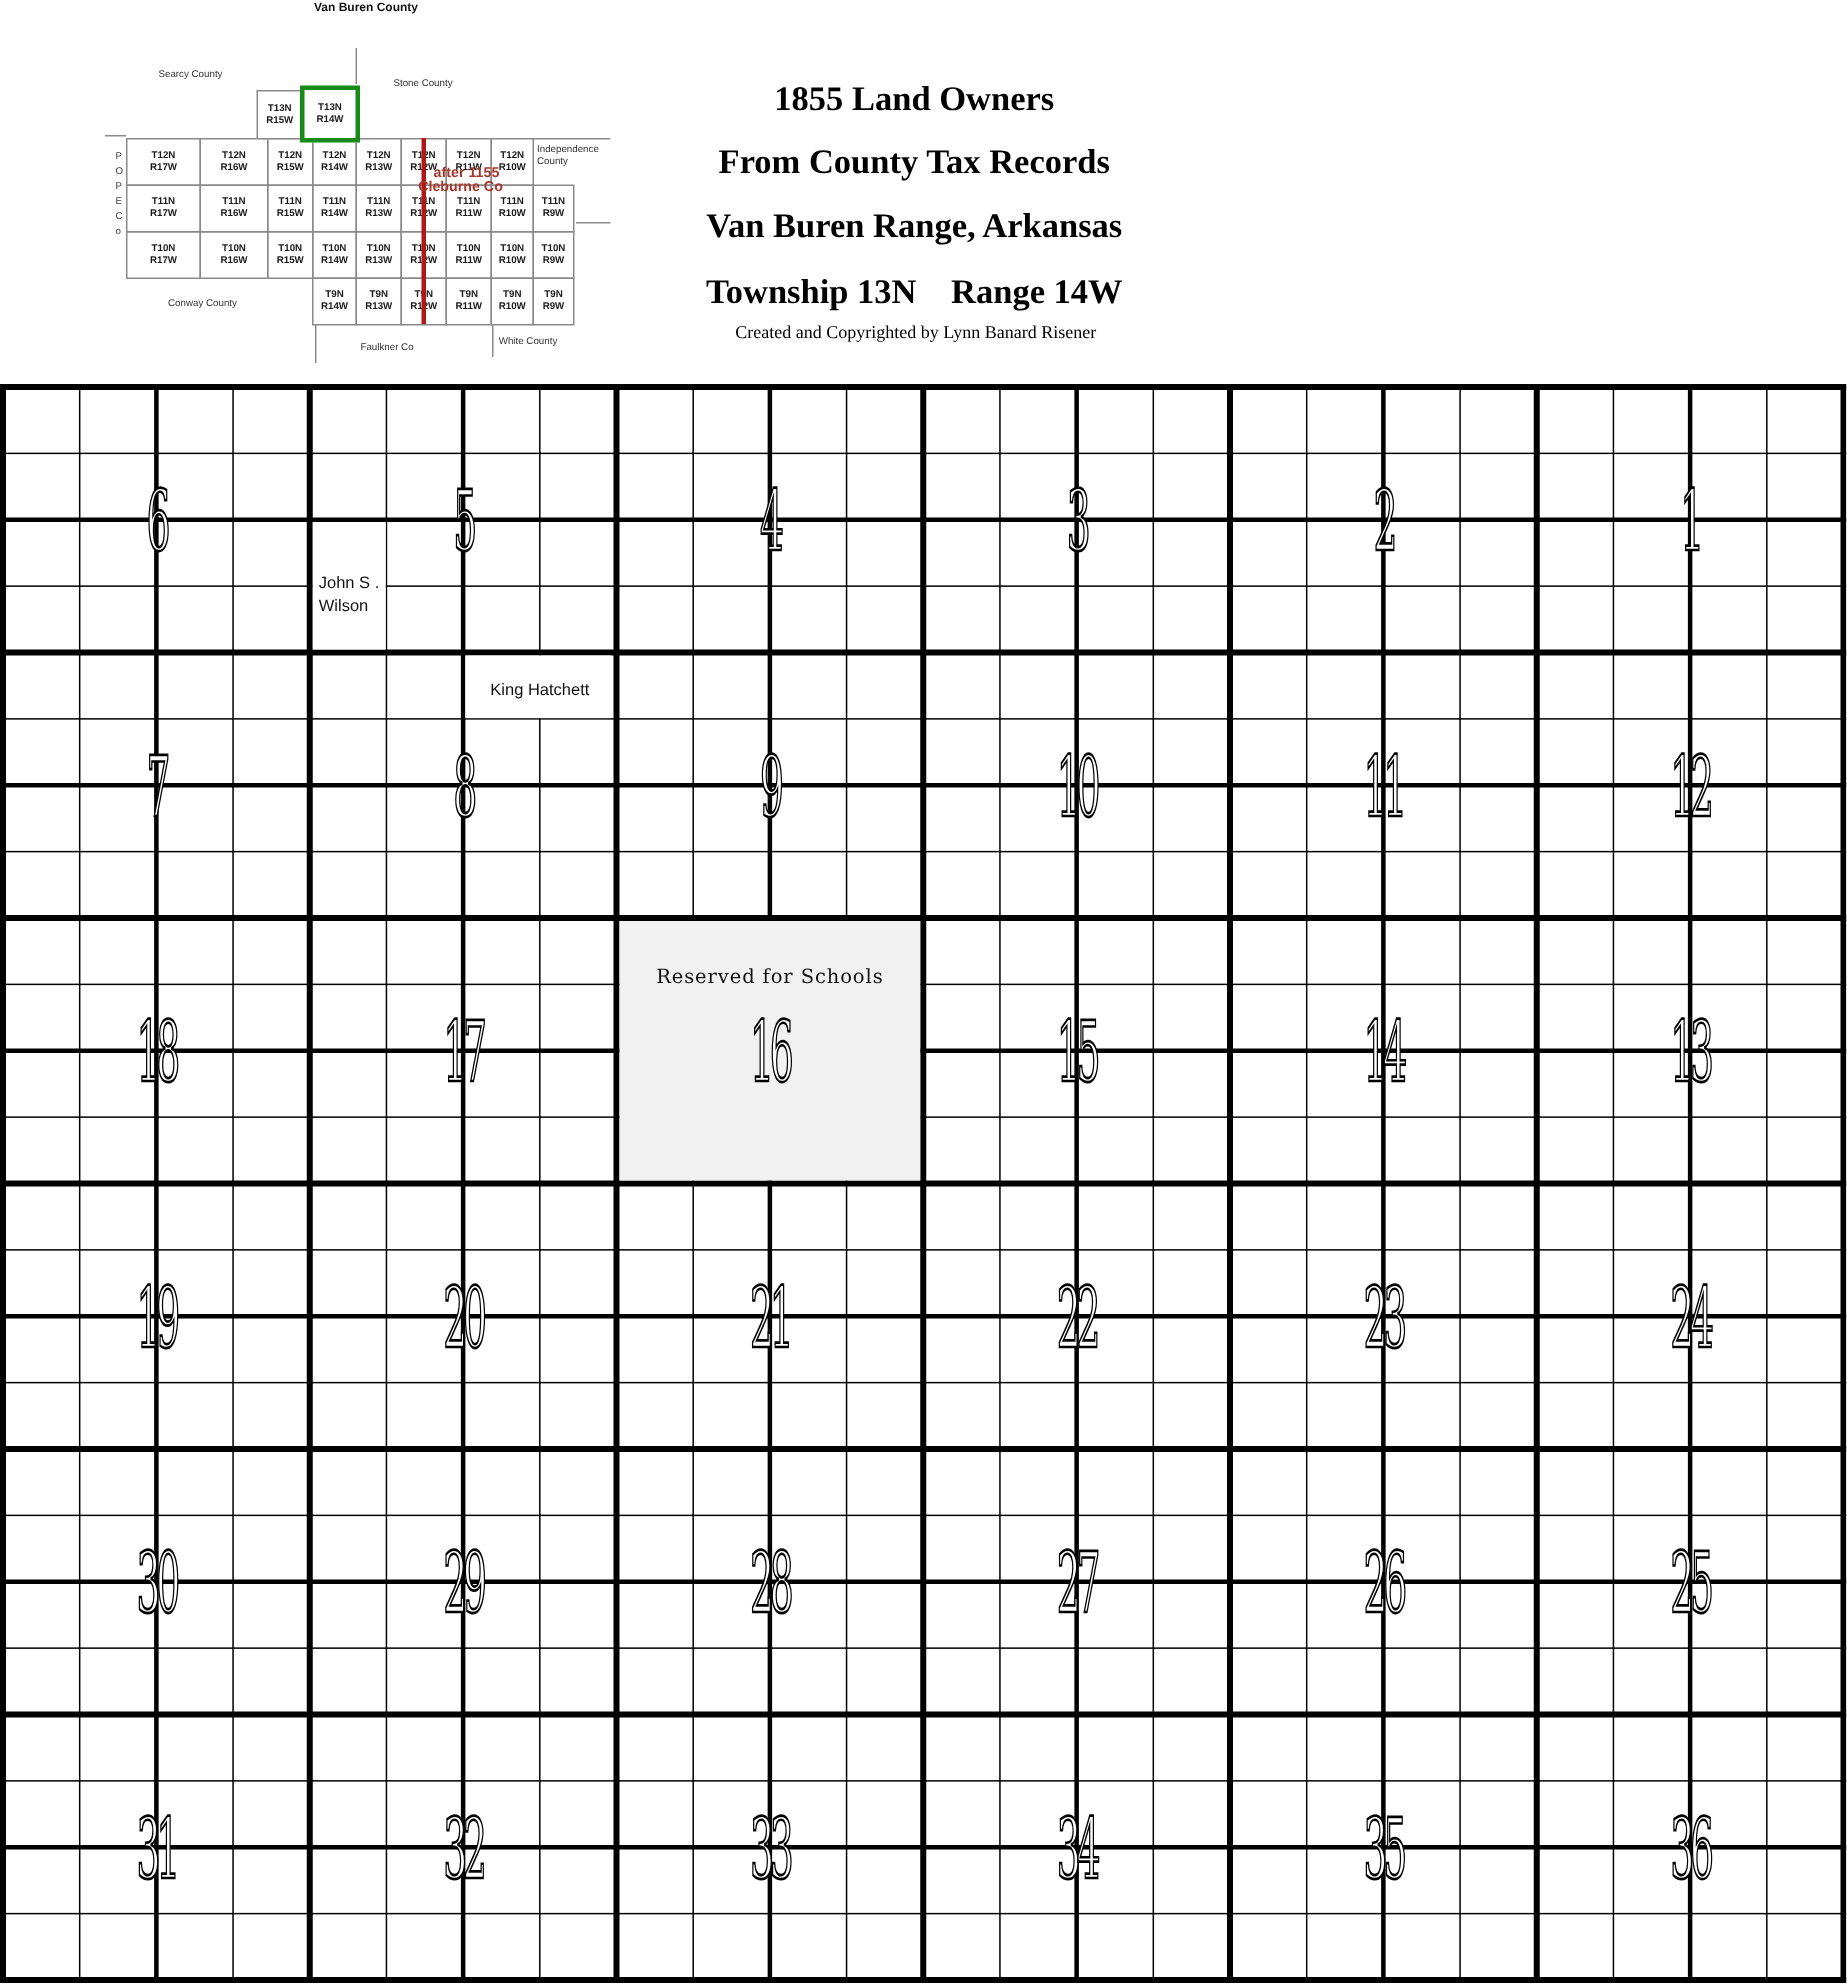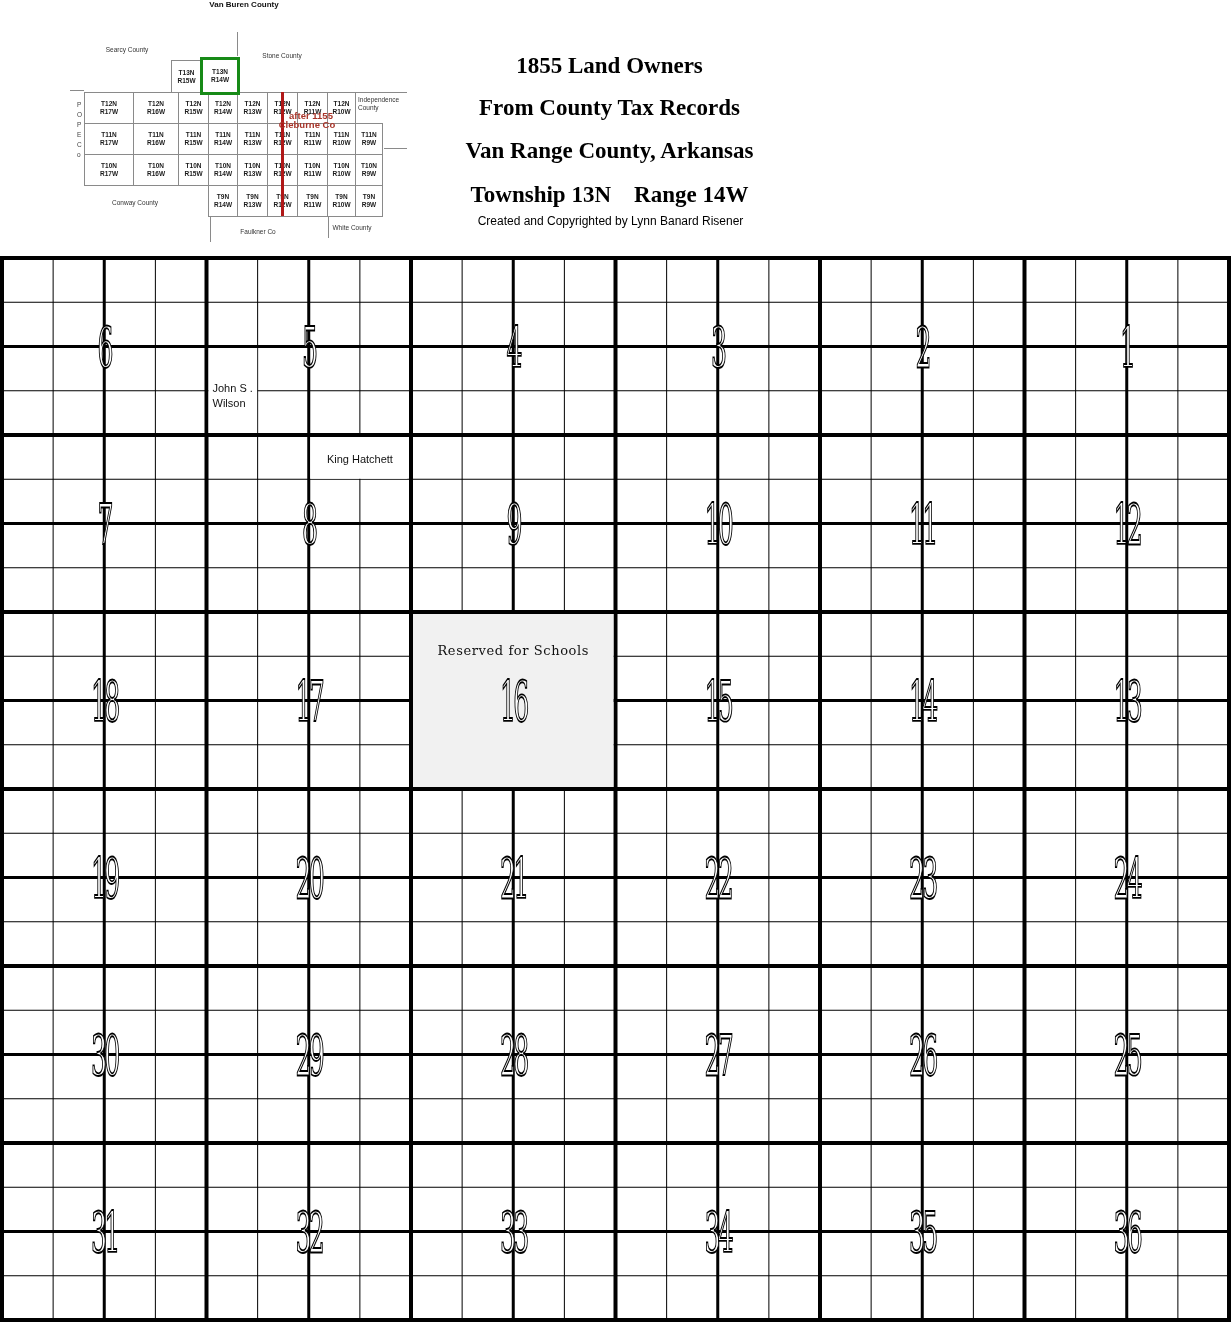--- a/index.html
+++ b/index.html
@@ -5,21 +5,21 @@
   html,body{margin:0;padding:0;background:#fff;}
   body{width:1231px;height:1325px;position:relative;overflow:hidden;
        font-family:"Liberation Sans",sans-serif;}
   .page{position:absolute;inset:0;}
 
   
   .hline{position:absolute;left:0;width:1219px;text-align:center;color:#000;
          font-family:"Liberation Serif",serif;font-weight:bold;font-size:23px;white-space:pre;}
   .h1{top:53px;} .h2{top:95px;text-align:center;} .h3{top:138px;} .h4{top:182px;}
   .credit{position:absolute;left:0;width:1221px;top:214px;text-align:center;
-          font-family:Liberation Sans, sans-serif;font-size:12px;color:#000;}
+          font-family:Liberation Serif, serif;font-size:12px;color:#000;}
 
   
   .inset{position:absolute;left:0;top:0;width:420px;height:250px;}
   .ins-title{position:absolute;left:244px;top:0;transform:translateX(-50%);
              font:bold 8px "Liberation Sans",sans-serif;color:#111;white-space:nowrap;}
   .ins-label{position:absolute;font:6.5px "Liberation Sans",sans-serif;color:#333;white-space:nowrap;}
   .ctr{transform:translateX(-50%);}
   .pre{white-space:pre-line;}
   .searcy{left:127px;top:46px;}
   .stone{left:282px;top:52px;}
@@ -51,21 +51,21 @@
   #plat{position:absolute;left:0;top:256px;width:1231px;height:1066px;}
 </style>
 </head>
 <body>
 
 <div class="page">
 
   <div>
     <div class="hline h1">1855 Land Owners</div>
     <div class="hline h2">From County Tax Records</div>
-    <div class="hline h3">Van Range County, Arkansas</div>
+    <div class="hline h3">Van Buren Range, Arkansas</div>
     <div class="hline h4">Township 13N    Range 14W</div>
     <div class="credit">Created and Copyrighted by Lynn Banard Risener</div>
   </div>
 
   <div class="inset">
     <div class="ins-title">Van Buren County</div>
     <div class="tick t-title"></div>
     <div class="tick t-left"></div>
     <div class="tick t-right"></div>
     <div class="tick t-indep"></div>

